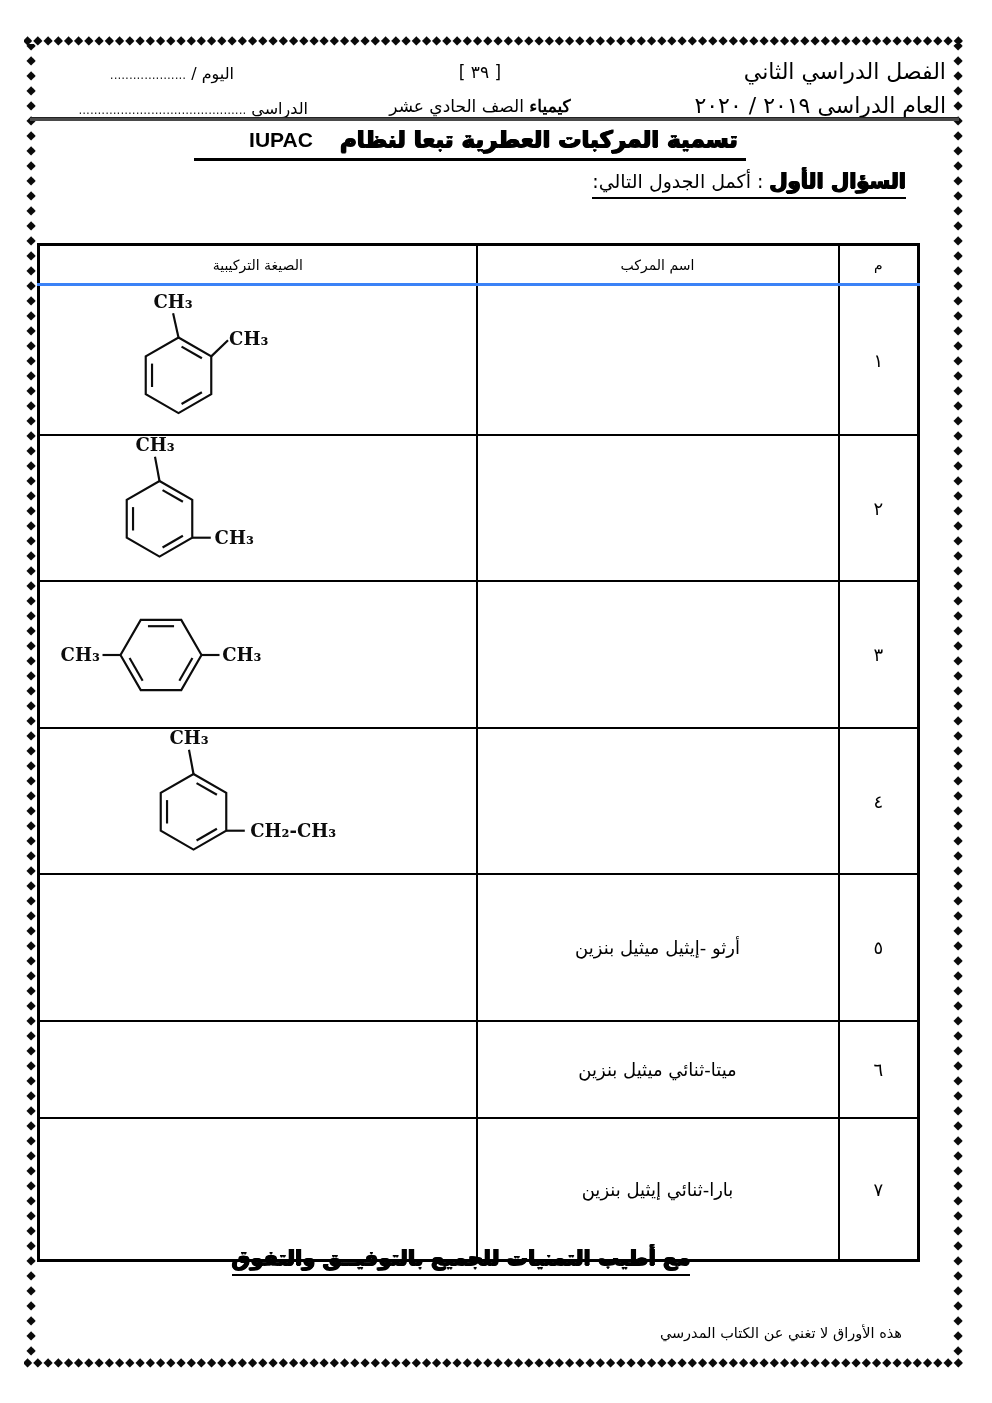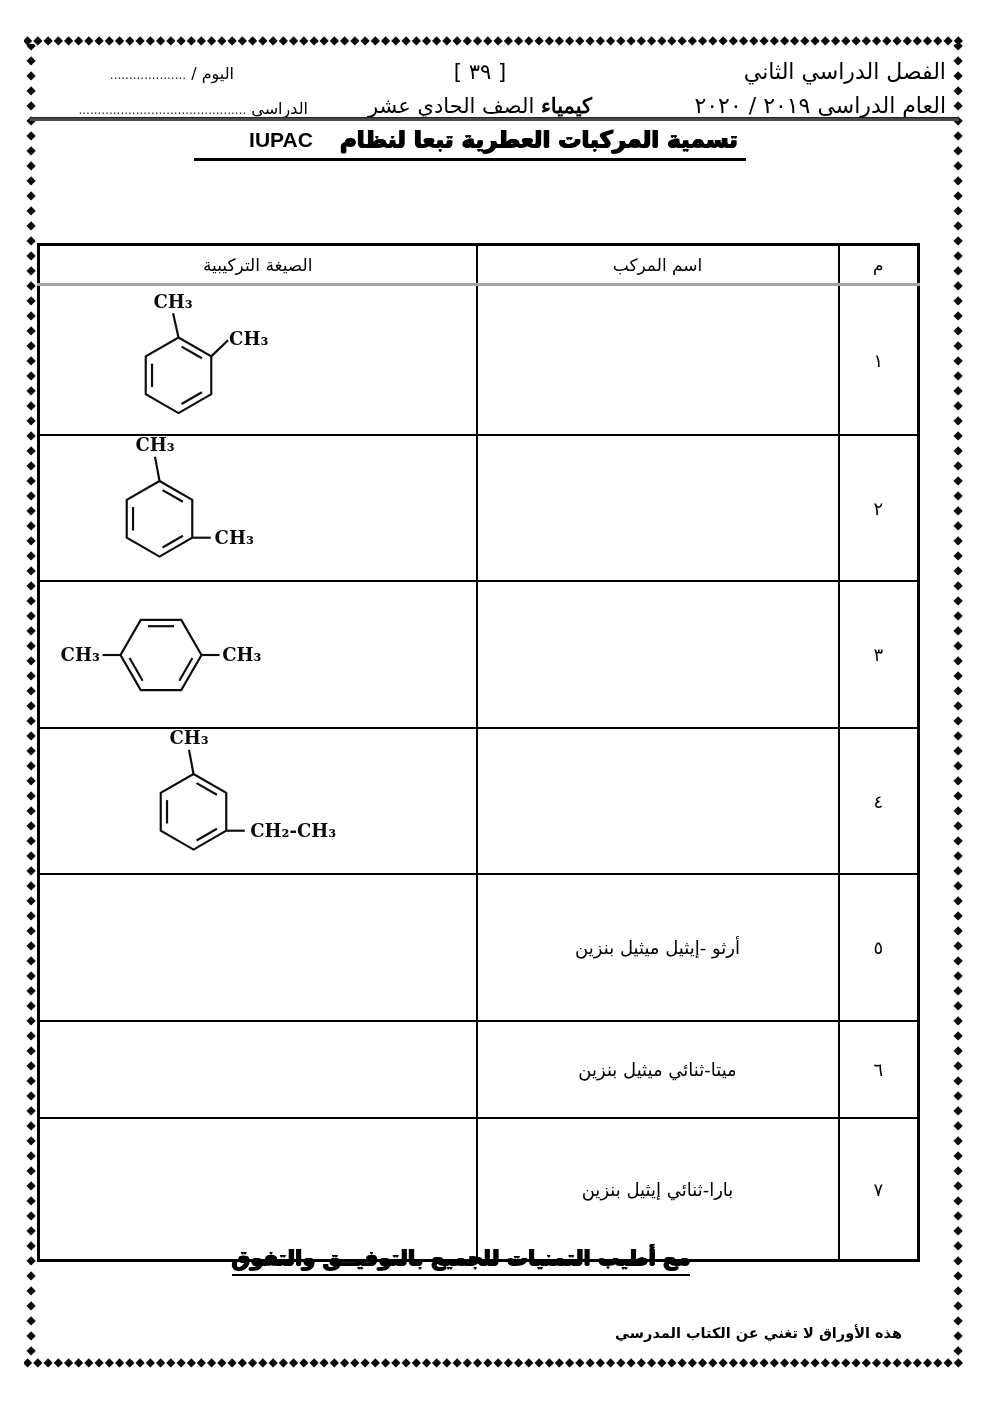--- a/index.html
+++ b/index.html
@@ -13,21 +13,21 @@
        line-height:14px; letter-spacing:1px; white-space:nowrap; user-select:none;}
   .orn-top{top:33px; left:24px; right:28px; height:15px;}
   .orn-bottom{top:1355px; left:24px; right:28px; height:15px;}
   .orn-left{top:44px; left:23px; width:15px; height:1314px; writing-mode:vertical-rl;}
   .orn-right{top:44px; right:27px; width:15px; height:1314px; writing-mode:vertical-rl;}
 
   
   .hdr-right{position:absolute; top:55px; right:46px; text-align:right;
              font-size:22px; line-height:34px; white-space:nowrap;}
   .hdr-center{position:absolute; top:55px; left:330px; width:300px; text-align:center;
-              font-size:21px; line-height:34px; white-space:nowrap;}
+              font-size:17px; line-height:34px; white-space:nowrap;}
   .hdr-left{position:absolute; top:57px; left:40px; width:268px; text-align:right;
             font-size:16px; line-height:34px; white-space:nowrap;}
   .day-line{padding-left:0; padding-right:0; display:block; padding-right:74px;}
   .date-line{display:block;}
   .dots{font-size:12px; letter-spacing:1.5px; color:#222;}
   .b{font-weight:bold;font-family:Liberation Serif, serif;}
 
   .hdr-rule{position:absolute; top:117px; left:30px; right:33px; height:3px;
             background:#4a4a4a; border-top:1px solid #222;}
 
@@ -45,21 +45,21 @@
   .question{position:absolute; top:169px; right:86px; white-space:nowrap;}
   .q-inner{display:inline-block; border-bottom:2px solid #000; padding-bottom:4px; font-size:19px;}
   .q-bold{font-size:21px;}
 
   
   table.main{position:absolute; top:243px; left:37px; width:880px;
              border-collapse:collapse; table-layout:fixed; direction:rtl;
              border:3px solid #000;}
   table.main td{border:2.5px solid #000; text-align:center; vertical-align:middle;
                 font-size:18px; padding:0; overflow:hidden;}
-  table.main thead td{height:37px; font-size:17px; border-bottom:3px solid #a3a3a3;}
+  table.main thead td{height:37px; font-size:14px; border-bottom:3px solid #3b82f6;}
   .col-num{width:80px;}
   .col-name{width:362px;}
   .col-formula{width:438px;}
   .num-cell{font-size:17px;}
   .name-cell{font-size:18px;}
   .formula-cell{direction:ltr; text-align:left;}
   .formula-cell svg{display:block;}
   .pl1{padding-left:53px !important;}
   .pl2{padding-left:34px !important;}
   .pl3{padding-left:4px  !important;}
@@ -67,21 +67,21 @@
 
   .ring-line{stroke:#0c0c0c; stroke-width:2.4; fill:none;}
   .ring-poly{stroke:#0c0c0c; stroke-width:2.4; fill:none;}
   .ch-label{font-family:"DejaVu Serif","DejaVu Sans",serif; font-weight:bold;
             font-size:20px; fill:#0c0c0c;}
 
   
   .wishes{position:absolute; top:1246px; left:0; right:70px; text-align:center; white-space:nowrap;}
   .wishes-inner{display:inline-block; border-bottom:2.5px solid #000;
                 padding-bottom:4px; font-size:21px;}
-  .booknote{position:absolute; top:1325px; right:90px; font-size:14.5px; font-weight:bold;
+  .booknote{position:absolute; top:1325px; right:90px; font-size:14.5px; font-weight:normal;
             white-space:nowrap;}
 </style>
 </head>
 <body>
 
 <div class="page">
 
   <div class="orn orn-top">◆◆◆◆◆◆◆◆◆◆◆◆◆◆◆◆◆◆◆◆◆◆◆◆◆◆◆◆◆◆◆◆◆◆◆◆◆◆◆◆◆◆◆◆◆◆◆◆◆◆◆◆◆◆◆◆◆◆◆◆◆◆◆◆◆◆◆◆◆◆◆◆◆◆◆◆◆◆◆◆◆◆◆◆◆◆◆◆◆◆◆◆◆◆◆◆◆◆◆◆◆◆◆◆◆◆◆◆◆◆◆◆◆◆◆◆◆◆◆◆◆◆◆◆◆◆◆◆◆◆◆◆◆◆◆◆◆◆◆◆◆◆◆◆◆◆◆◆◆◆◆◆◆◆◆◆◆◆◆◆◆◆◆◆◆◆◆◆◆◆◆◆◆◆◆◆◆◆◆◆◆◆◆◆◆◆◆◆◆◆◆◆◆◆◆◆◆◆◆◆◆◆◆◆◆◆◆◆◆◆◆◆◆◆◆◆◆◆◆◆◆◆◆◆◆◆◆◆◆◆◆◆◆◆◆◆◆◆◆◆◆◆◆◆◆◆◆◆◆◆◆◆◆◆◆◆◆◆◆◆◆◆◆◆◆◆◆◆◆◆◆◆◆◆◆◆◆◆◆◆</div>
   <div class="orn orn-bottom">◆◆◆◆◆◆◆◆◆◆◆◆◆◆◆◆◆◆◆◆◆◆◆◆◆◆◆◆◆◆◆◆◆◆◆◆◆◆◆◆◆◆◆◆◆◆◆◆◆◆◆◆◆◆◆◆◆◆◆◆◆◆◆◆◆◆◆◆◆◆◆◆◆◆◆◆◆◆◆◆◆◆◆◆◆◆◆◆◆◆◆◆◆◆◆◆◆◆◆◆◆◆◆◆◆◆◆◆◆◆◆◆◆◆◆◆◆◆◆◆◆◆◆◆◆◆◆◆◆◆◆◆◆◆◆◆◆◆◆◆◆◆◆◆◆◆◆◆◆◆◆◆◆◆◆◆◆◆◆◆◆◆◆◆◆◆◆◆◆◆◆◆◆◆◆◆◆◆◆◆◆◆◆◆◆◆◆◆◆◆◆◆◆◆◆◆◆◆◆◆◆◆◆◆◆◆◆◆◆◆◆◆◆◆◆◆◆◆◆◆◆◆◆◆◆◆◆◆◆◆◆◆◆◆◆◆◆◆◆◆◆◆◆◆◆◆◆◆◆◆◆◆◆◆◆◆◆◆◆◆◆◆◆◆◆◆◆◆◆◆◆◆◆◆◆◆◆◆◆◆</div>
   <div class="orn orn-left">◆◆◆◆◆◆◆◆◆◆◆◆◆◆◆◆◆◆◆◆◆◆◆◆◆◆◆◆◆◆◆◆◆◆◆◆◆◆◆◆◆◆◆◆◆◆◆◆◆◆◆◆◆◆◆◆◆◆◆◆◆◆◆◆◆◆◆◆◆◆◆◆◆◆◆◆◆◆◆◆◆◆◆◆◆◆◆◆◆◆◆◆◆◆◆◆◆◆◆◆◆◆◆◆◆◆◆◆◆◆◆◆◆◆◆◆◆◆◆◆◆◆◆◆◆◆◆◆◆◆◆◆◆◆◆◆◆◆◆◆◆◆◆◆◆◆◆◆◆◆◆◆◆◆◆◆◆◆◆◆◆◆◆◆◆◆◆◆◆◆◆◆◆◆◆◆◆◆◆◆◆◆◆◆◆◆◆◆◆◆◆◆◆◆◆◆◆◆◆◆◆◆◆◆◆◆◆◆◆◆◆◆◆◆◆◆◆◆◆◆◆◆◆◆◆◆◆◆◆◆◆◆◆◆◆◆◆◆◆◆◆◆◆◆◆◆◆◆◆◆◆◆◆◆◆◆◆◆◆◆◆◆◆◆◆◆◆◆◆◆◆◆◆◆◆◆◆◆◆◆</div>
@@ -104,20 +104,25 @@
 
   <div class="hdr-rule"></div>
 
   <div class="title">
     <span class="title-inner">
       <span class="title-ar heavy">تسمية المركبات العطرية تبعا لنظام</span>
       <span class="title-latin">IUPAC</span>
     </span>
   </div>
 
+  <div class="question">
+    <span class="q-inner">
+      <span class="q-bold heavy">السؤال الأول</span><span> : أكمل الجدول التالي:</span>
+    </span>
+  </div>
 
   <table class="main">
     <colgroup>
       <col class="col-num">
         <col class="col-name">
         <col class="col-formula">
     </colgroup>
     <thead>
       <tr>
         <td>م</td>

